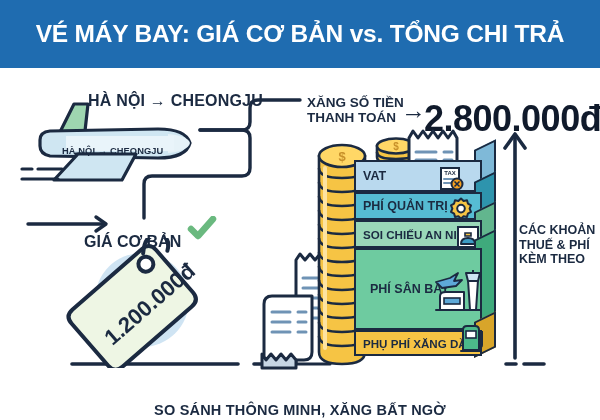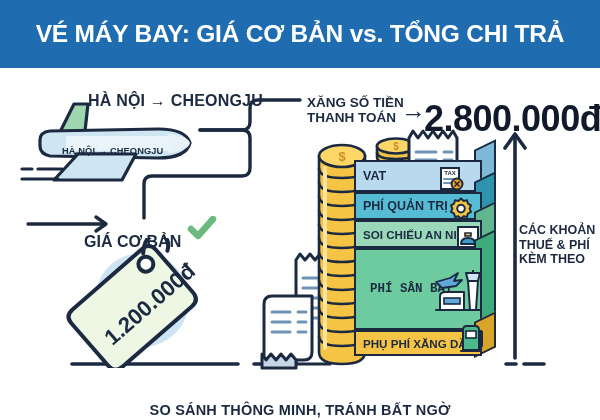--- a/index.html
+++ b/index.html
@@ -208,21 +208,21 @@
       <span class="band-label" style="font-size:11.6px;">SOI CHIẾU AN NINH</span>
       <svg class="ic" style="left:100px;top:3px;" width="24" height="24" viewBox="0 0 24 24">
         <rect x="2" y="2" width="20" height="20" fill="#ffffff" stroke="#1b2a41" stroke-width="2"></rect>
         <path d="M9 8 h6 v3 h-6 z" fill="#f6c444" stroke="#1b2a41" stroke-width="1.6"></path>
         <path d="M5 19 Q5 13 12 13 Q19 13 19 19 Z" fill="#3d9bc4" stroke="#1b2a41" stroke-width="2" stroke-linejoin="round"></path>
       </svg>
     </div>
 
     <div class="face" style="left:120px;top:80px;width:22px;height:92px;background:#3faa7c;
                 transform:skewY(-26deg);transform-origin:left top;"></div>
-    <div class="band" style="top:88px;height:82px;background:#6ecba0;font-family:Liberation Mono, monospace;">
+    <div class="band" style="top:88px;height:82px;background:#6ecba0;">
       <span class="band-label" style="padding-left:14px;">PHÍ SÂN BAY</span>
       <svg class="ic" style="left:76px;top:20px;" width="50" height="44" viewBox="0 0 50 44">
 
         <path d="M4 12 L18 8 L26 3 L22 11 L30 10 L24 16 L10 18 Z" fill="#5ea9d8" stroke="#1b2a41" stroke-width="1.8" stroke-linejoin="round"></path>
 
         <path d="M36 10 L46 10 L44 40 L38 40 Z" fill="#ffffff" stroke="#1b2a41" stroke-width="2" stroke-linejoin="round"></path>
         <path d="M34 3 L48 3 L46 11 L36 11 Z" fill="#cfe4f3" stroke="#1b2a41" stroke-width="2" stroke-linejoin="round"></path>
         <path d="M41 3 V0" stroke="#1b2a41" stroke-width="2"></path>
 
         <path d="M8 26 Q8 22 14 22 L32 22 L32 40 L8 40 Z" fill="#ffffff" stroke="#1b2a41" stroke-width="2" stroke-linejoin="round"></path>
@@ -247,15 +247,15 @@
   <svg class="ic" style="left:501px;top:128px;" width="28" height="232" viewBox="0 0 28 232">
     <path d="M14 230 V10" fill="none" stroke="#1b2a41" stroke-width="3.6" stroke-linecap="round"></path>
     <path d="M4 20 L14 6 L24 20" fill="none" stroke="#1b2a41" stroke-width="3.6" stroke-linecap="round" stroke-linejoin="round"></path>
   </svg>
   <div class="txt side-note">
     <span>CÁC KHOẢN</span><br>
     <span>THUẾ &amp; PHÍ</span><br>
     <span>KÈM THEO</span>
   </div>
 
-  <div class="txt footer-note">SO SÁNH THÔNG MINH, TRÁNH BẤT NGỜ</div>
+  <div class="txt footer-note">SO SÁNH THÔNG MINH, XĂNG BẤT NGỜ</div>
 
 </div>
 
 </body></html>

